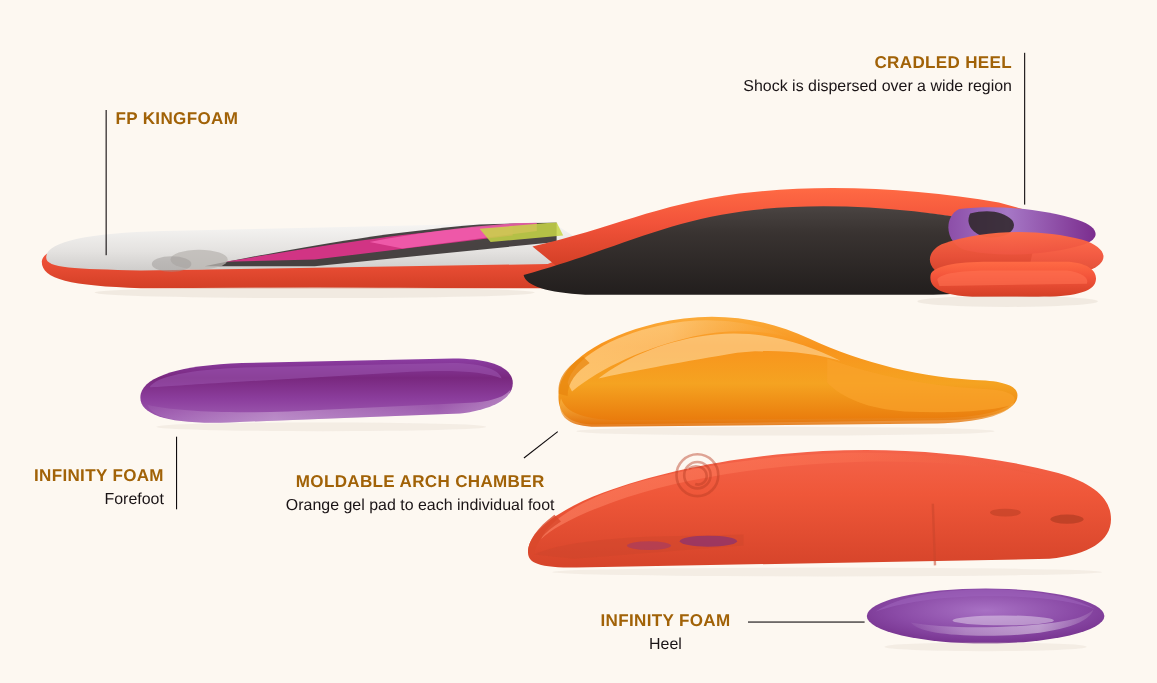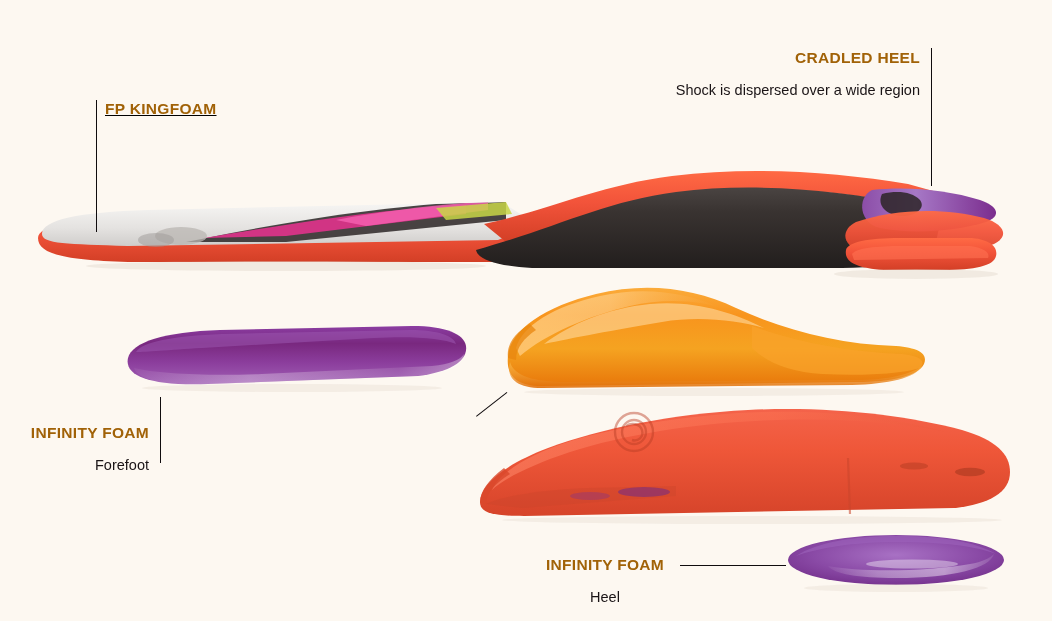--- a/index.html
+++ b/index.html
@@ -26,23 +26,23 @@
     letter-spacing: .3px;
     color: #a16207;
     white-space: nowrap;
     line-height: 1.15;
   }
   .callout .sub {
     font-size: 14.5px;
     color: #1a1416;
     white-space: nowrap;
     line-height: 1.25;
-    margin-top: 14px;
-  }
-  .align-left   { text-align: left; text-decoration: underline; }
+    margin-top: 3px;
+  }
+  .align-left   { text-align: left; }
   .align-right  { text-align: right; }
   .align-center { text-align: center; }
 
   
   .leader-v {
     position: absolute;
     width: 0;
     border-left: 1.6px solid #100c0e;
   }
   .leader-h {
@@ -336,20 +336,24 @@
     <div class="sub">Shock is dispersed over a wide region</div>
   </div>
 
   <div class="leader-v" style="left:160px; top:397px; height:66px;"></div>
   <div class="callout align-right" style="left:0px; top:424px; width:149px;">
     <div class="title">INFINITY FOAM</div>
     <div class="sub">Forefoot</div>
   </div>
 
   <div class="leader-diag" style="left:476px; top:416px; width:39px; transform:rotate(-38deg);"></div>
+  <div class="callout align-center" style="left:182px; top:430px; width:400px;">
+    <div class="title">MOLDABLE ARCH CHAMBER</div>
+    <div class="sub">Orange gel pad to each individual foot</div>
+  </div>
 
   <div class="leader-h" style="left:680px; top:565px; width:106px;"></div>
   <div class="callout align-center" style="left:540px; top:556px; width:130px;">
     <div class="title">INFINITY FOAM</div>
     <div class="sub">Heel</div>
   </div>
 
 </div>
 
 </body></html>

